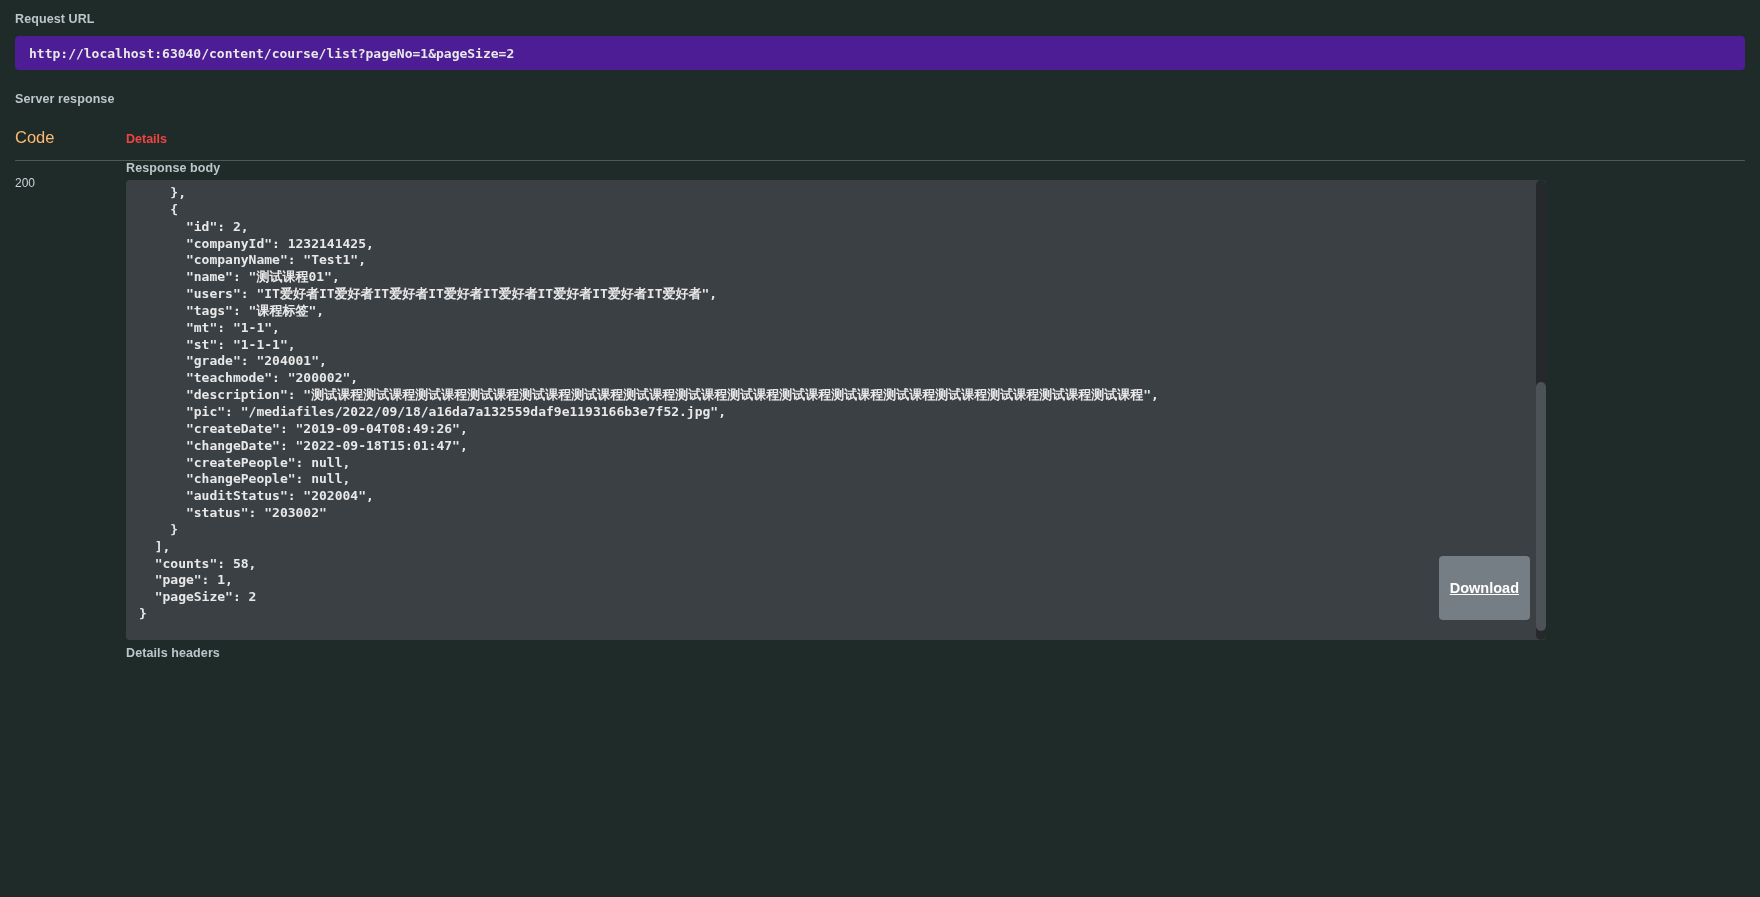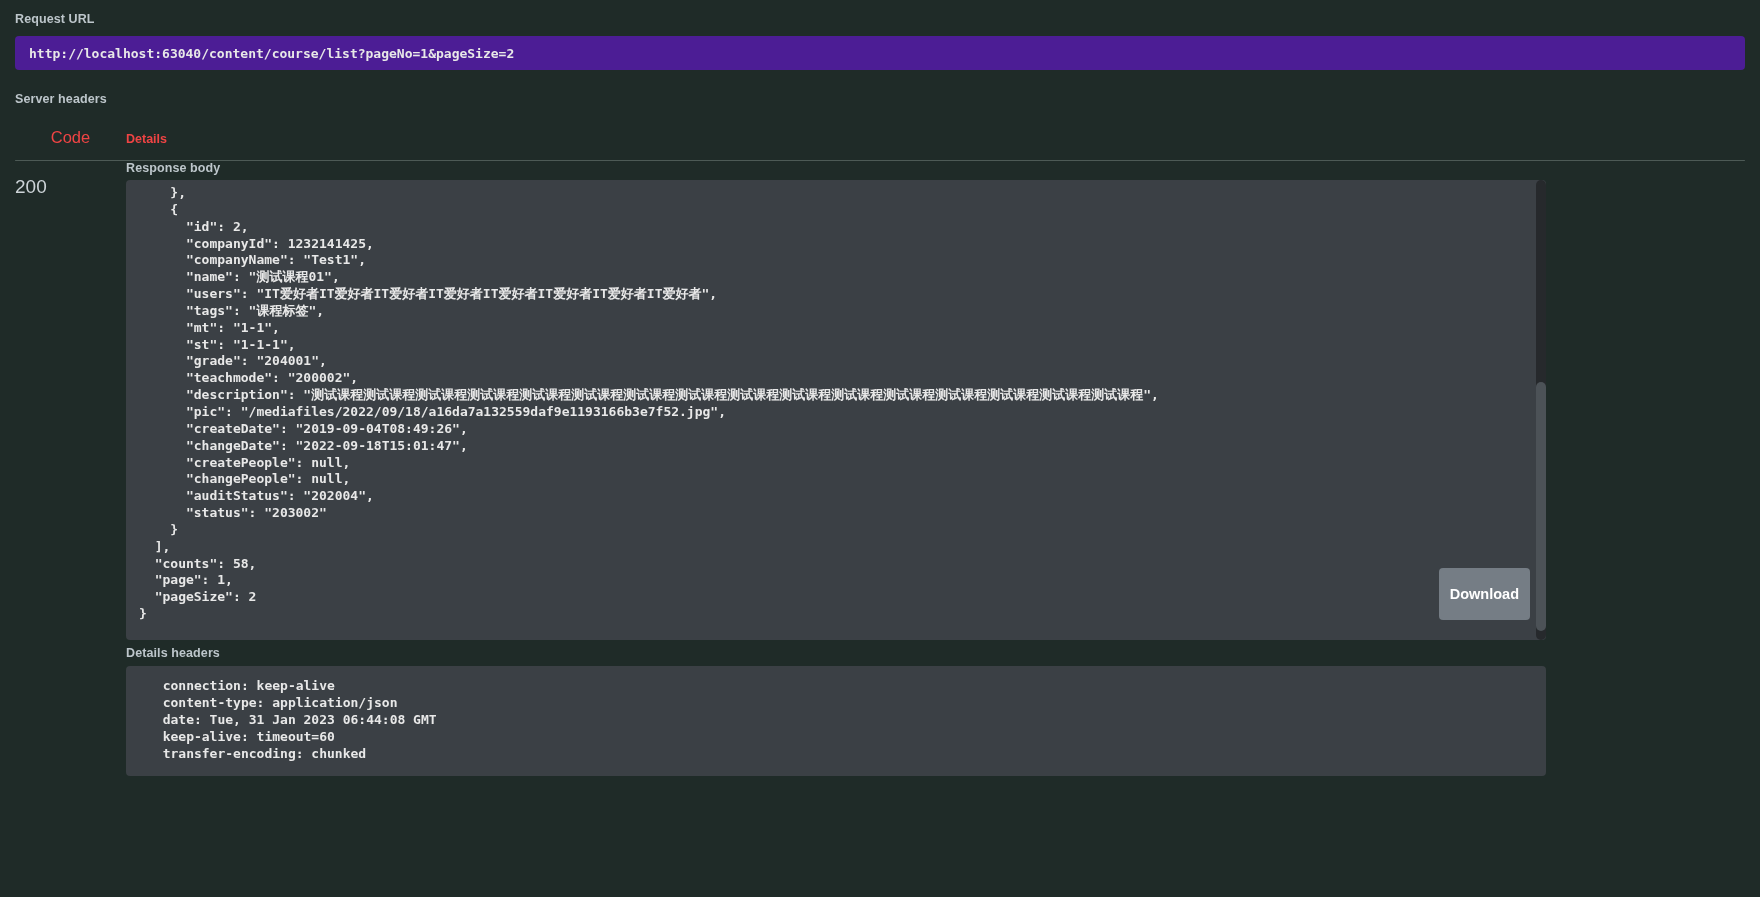--- a/index.html
+++ b/index.html
@@ -37,41 +37,40 @@
 
   .server-response-label { margin-top: 22px; }
 
   .resp-table-head {
     margin-top: 22px;
     display: flex;
     align-items: baseline;
   }
   .code-col { width: 111px; flex: 0 0 111px; }
   .code-header {
-    color: #ef4444;
+    color: #fdba74;
     font-size: 16.5px;
     font-weight: 500;
-    text-align: center;
   }
   .details-header {
     color: #ef4444;
     font-size: 12.5px;
     font-weight: 600;
   }
   .divider {
     border: none;
     border-top: 1px solid #4d5a56;
     margin-top: 13px;
   }
 
   .resp-row { display: flex; }
   .status-code {
     padding-top: 15px;
     color: #ccd3d7;
-    font-size: 19px;
+    font-size: 12px;
     font-weight: 400;
   }
   .details-col { width: 1420px; flex: 0 0 1420px; }
 
   .response-body-label { }
 
   .body-block {
     position: relative;
     margin-top: 5px;
     width: 1420px;
@@ -107,22 +106,23 @@
     position: absolute;
     right: 16px;
     bottom: 20px;
     background: #757d85;
     border: none;
     border-radius: 4px;
     color: #ffffff;
     font-family: "Liberation Sans", sans-serif;
     font-size: 14.5px;
     font-weight: 700;
-    padding: 18px 11px;
+    padding: 24px 11px;
     cursor: pointer;
+    text-decoration: underline;
   }
 
   .response-headers-label { margin-top: 6px; }
   .headers-block {
     margin-top: 6px;
     width: 1420px;
     height: 110px;
     background: #3b4045;
     border-radius: 4px;
   }
@@ -135,21 +135,21 @@
 <body>
 
 <div class="page">
 
   <div class="section-label">Request URL</div>
 
   <div class="url-box">
     <span>http://localhost:63040/content/course/list?pageNo=1&amp;pageSize=2</span>
   </div>
 
-  <div class="section-label server-response-label">Server headers</div>
+  <div class="section-label server-response-label">Server response</div>
 
   <div class="resp-table-head">
     <div class="code-col code-header">Code</div>
     <div class="details-header">Details</div>
   </div>
 
   <hr class="divider">
 
   <div class="resp-row">
     <div class="code-col status-code">200</div>
@@ -188,24 +188,17 @@
 
         <div class="scrollbar">
           <div class="thumb"></div>
         </div>
 
         <button class="download-btn">Download</button>
       </div>
 
       <div class="section-label response-headers-label">Details headers</div>
 
-      <div class="headers-block">
-        <pre class="code">  connection: keep-alive 
-  content-type: application/json 
-  date: Tue, 31 Jan 2023 06:44:08 GMT 
-  keep-alive: timeout=60 
-  transfer-encoding: chunked </pre>
-      </div>
 
     </div>
   </div>
 
 </div>
 
 </body></html>

